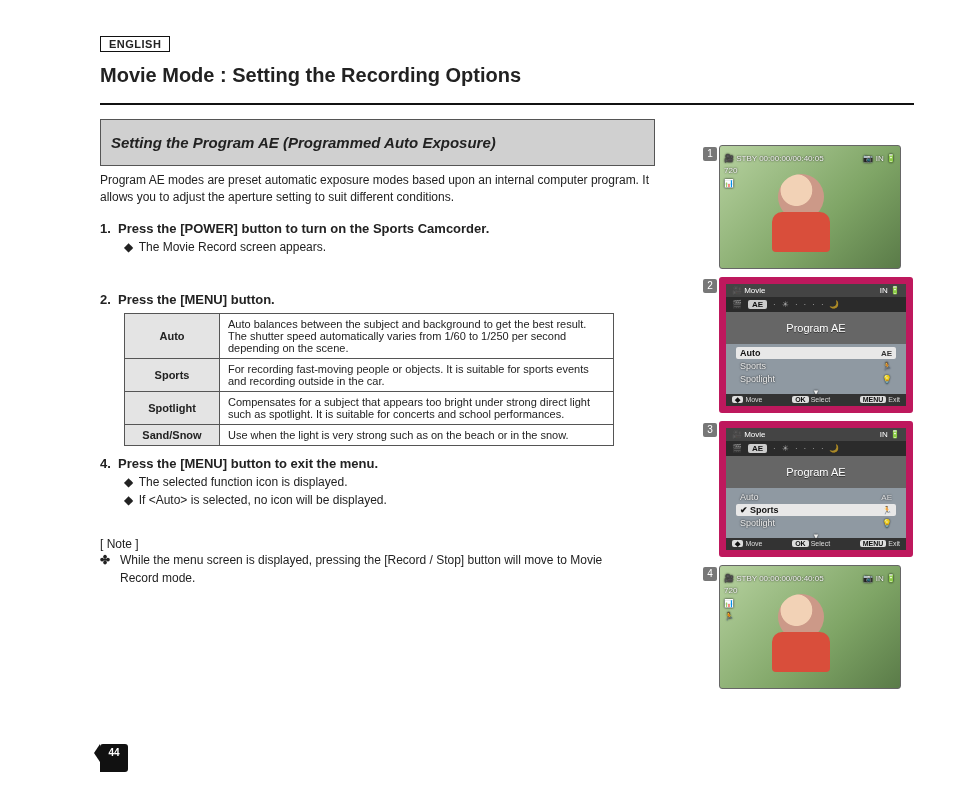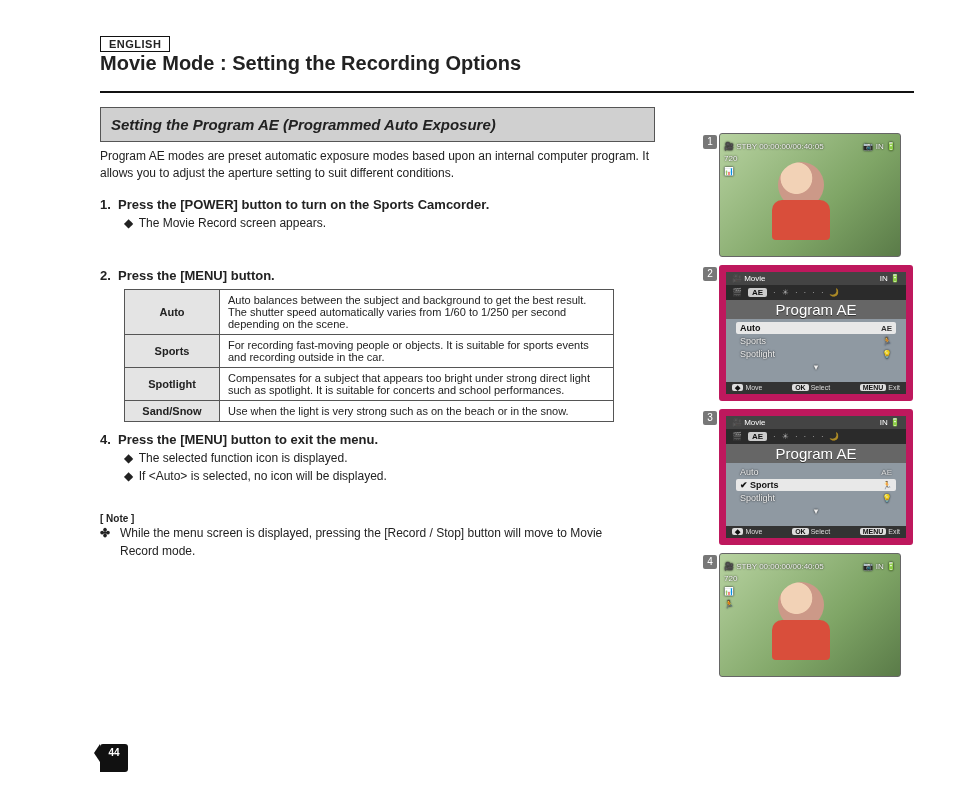--- a/index.html
+++ b/index.html
@@ -1,49 +1,49 @@
 <!DOCTYPE html>
 <html><head>
 <meta charset="utf-8">
 <style>
   html,body{margin:0;padding:0;background:#fff;font-family:Arial,Helvetica,sans-serif;color:#222}
   .page{width:954px;height:802px;position:relative;box-sizing:border-box;padding:34px 40px 20px 100px}
-  .lang-box{display:inline-block;border:1px solid #111;padding:1px 8px;font-size:11px;font-weight:bold;letter-spacing:.5px;margin-bottom:0}
+  .lang-box{display:inline-block;border:1px solid #111;padding:1px 8px;font-size:11px;font-weight:bold;letter-spacing:.5px;margin-bottom:12px}
   .title{font-size:20px;font-weight:bold;border-bottom:2px solid #111;padding-bottom:16px;margin:0 0 14px 0}
-  .sub-bar{background:#d0d0d0;border:1px solid #555;padding:8px 10px;font-style:italic;font-weight:bold;font-size:15px;margin-bottom:6px}
+  .sub-bar{background:#d0d0d0;border:1px solid #555;padding:14px 10px;font-style:italic;font-weight:bold;font-size:15px;margin-bottom:6px}
   .left-col{width:555px;float:left}
   .right-col{width:195px;float:right;padding-top:26px}
   .intro{font-size:12px;line-height:1.45;margin:4px 0 14px 0}
   .step{font-size:13px;font-weight:bold;margin:10px 0 2px 0}
   .step .n{display:inline-block;width:18px}
   .sub{font-size:12px;font-weight:normal;margin-left:24px;line-height:1.5}
   .dia{display:inline-block;width:8px;text-align:center}
   table.ae{border-collapse:collapse;width:490px;margin:6px 0 10px 24px;font-size:11px}
   table.ae td{border:1px solid #555;padding:4px 8px;vertical-align:middle}
   table.ae td.h{background:#e4e4e4;font-weight:bold;text-align:center;width:78px}
-  .note-h{font-size:10px;font-weight:bold;margin-top:28px}
+  .note-h{font-size:12px;font-weight:normal;margin-top:28px}
   .note-b{font-size:12px;margin-left:0;line-height:1.5}
   .note-b .mk{display:inline-block;width:20px;font-weight:bold;vertical-align:top}
   .note-b .tx{display:inline-block;width:520px;vertical-align:top}
   .pg-badge{position:absolute;left:100px;bottom:30px;width:28px;height:28px;background:#111;color:#fff;font-size:10px;font-weight:bold;text-align:center;line-height:18px;border-radius:3px 3px 3px 0}
   .pg-badge:before{content:"";position:absolute;left:-6px;top:0;width:0;height:0;border-top:9px solid transparent;border-bottom:9px solid transparent;border-right:6px solid #111}
   
   .shot-wrap{position:relative;margin-bottom:8px}
   .shot-num{position:absolute;left:-16px;top:2px;width:14px;height:14px;background:#777;color:#fff;font-size:10px;text-align:center;line-height:14px;border-radius:2px}
   .lcd{width:180px;height:122px;border:1px solid #666;border-radius:3px;background:linear-gradient(135deg,#b7d2a0 0%,#7fa566 60%,#5a7b48 100%);position:relative;font-family:Arial;font-size:9px;color:#f4f4f4;overflow:hidden}
   .lcd .kid{position:absolute;left:58px;top:28px;width:46px;height:46px;border-radius:50%;background:radial-gradient(circle at 40% 35%,#f2d2b6 0 38%,#c98 40% 100%)}
   .lcd .body{position:absolute;left:52px;top:66px;width:58px;height:40px;background:#d94e3b;border-radius:10px 10px 4px 4px}
   .lcd .top{position:absolute;left:4px;right:4px;top:8px;display:flex;justify-content:space-between;font-size:8px;text-shadow:0 0 2px #000}
   .lcd .left-ic{position:absolute;left:4px;top:18px;font-size:8px;line-height:13px;text-shadow:0 0 2px #000}
   .menu-lcd{width:180px;height:122px;border:7px solid #be185d;border-radius:3px;background:#8f99a2;position:relative;font-size:9px;color:#eee;overflow:hidden}
   .menu-lcd .mbar{background:#444;color:#fff;font-size:8px;padding:2px 6px;display:flex;justify-content:space-between}
   .menu-lcd .tabs{background:#2b2b2b;display:flex;gap:6px;padding:3px 6px;font-size:8px}
   .menu-lcd .tabs span{opacity:.6}
   .menu-lcd .tabs span.on{background:#ccc;color:#111;padding:0 4px;border-radius:2px;opacity:1;font-weight:bold}
-  .menu-lcd .hdr{background:#666;color:#fff;font-size:15px;text-align:center;padding:1px 0;text-shadow:0 1px 0 #333}
+  .menu-lcd .hdr{background:#666;color:#fff;font-size:11px;text-align:center;padding:10px 0;text-shadow:0 1px 0 #333}
   .menu-lcd .items{padding:2px 10px}
   .menu-lcd .item{display:flex;justify-content:space-between;align-items:center;font-size:9px;padding:1px 4px;margin:1px 0;color:#eee;text-shadow:0 0 2px #000}
   .menu-lcd .item.sel{background:#e8e8e8;color:#111;text-shadow:none;border-radius:2px;font-weight:bold}
   .menu-lcd .item .ic{font-size:8px;opacity:.85}
   .menu-lcd .ftr{position:absolute;left:0;right:0;bottom:0;background:#333;color:#ddd;font-size:7px;display:flex;justify-content:space-between;padding:2px 6px}
   .menu-lcd .ftr span b{background:#ddd;color:#111;padding:0 3px;border-radius:2px;margin-right:2px;font-weight:bold}
   .clearfix:after{content:"";display:block;clear:both}
 </style>
 </head>
 <body>

